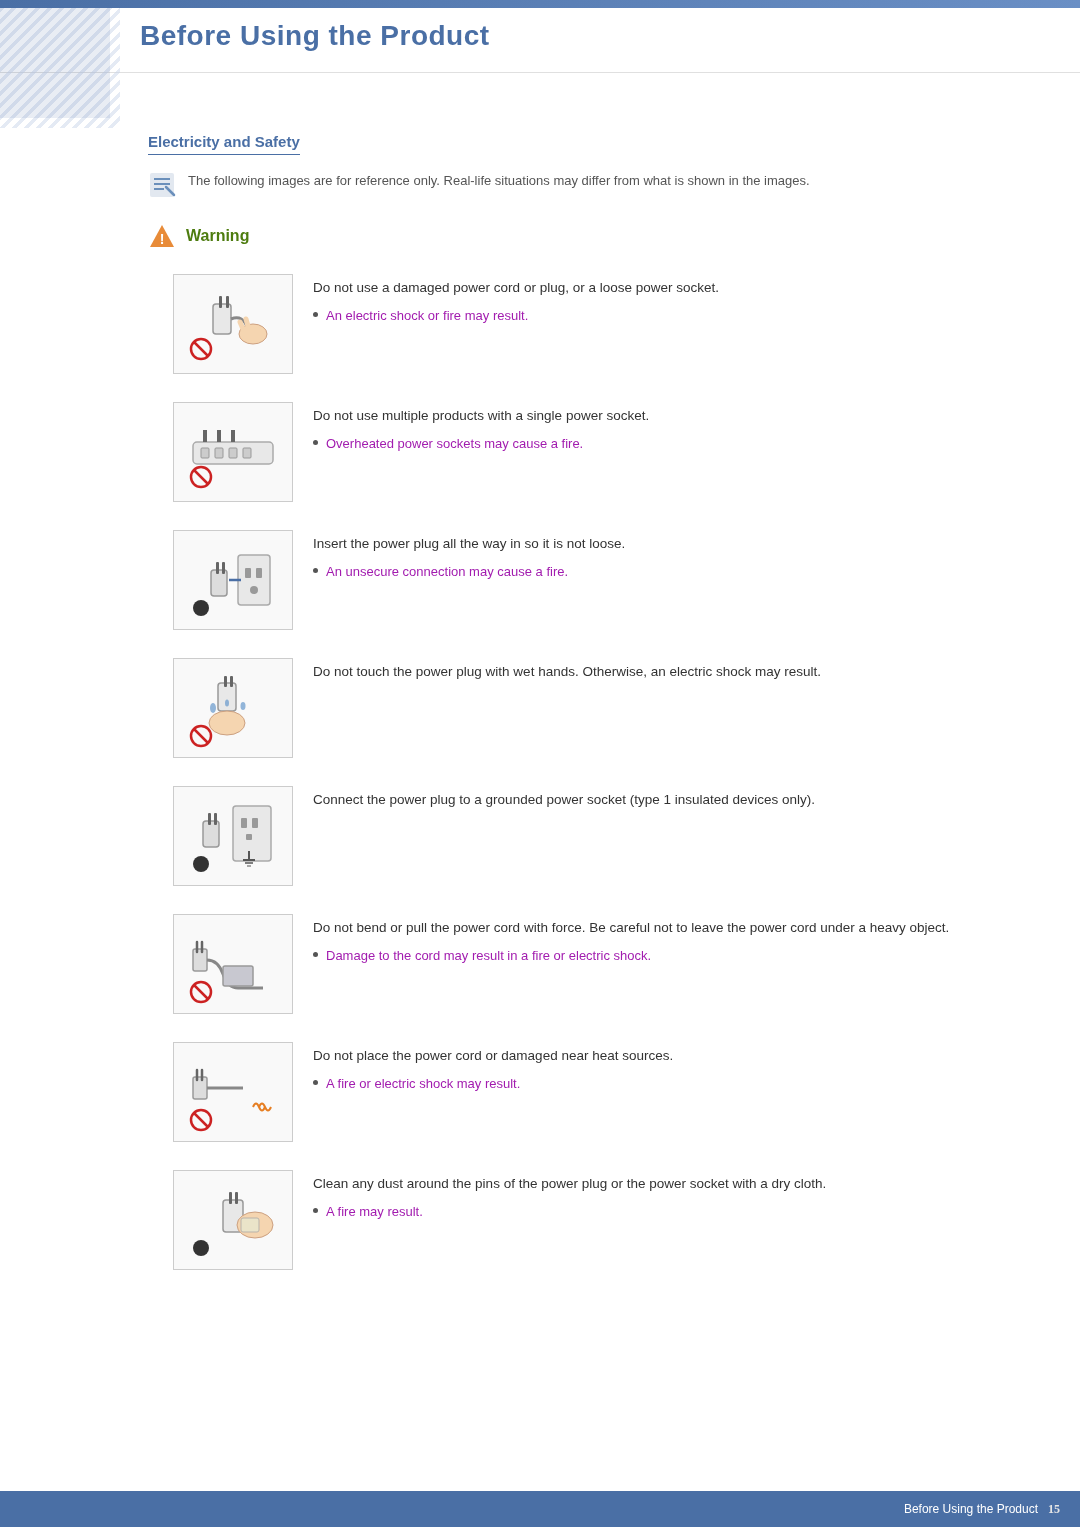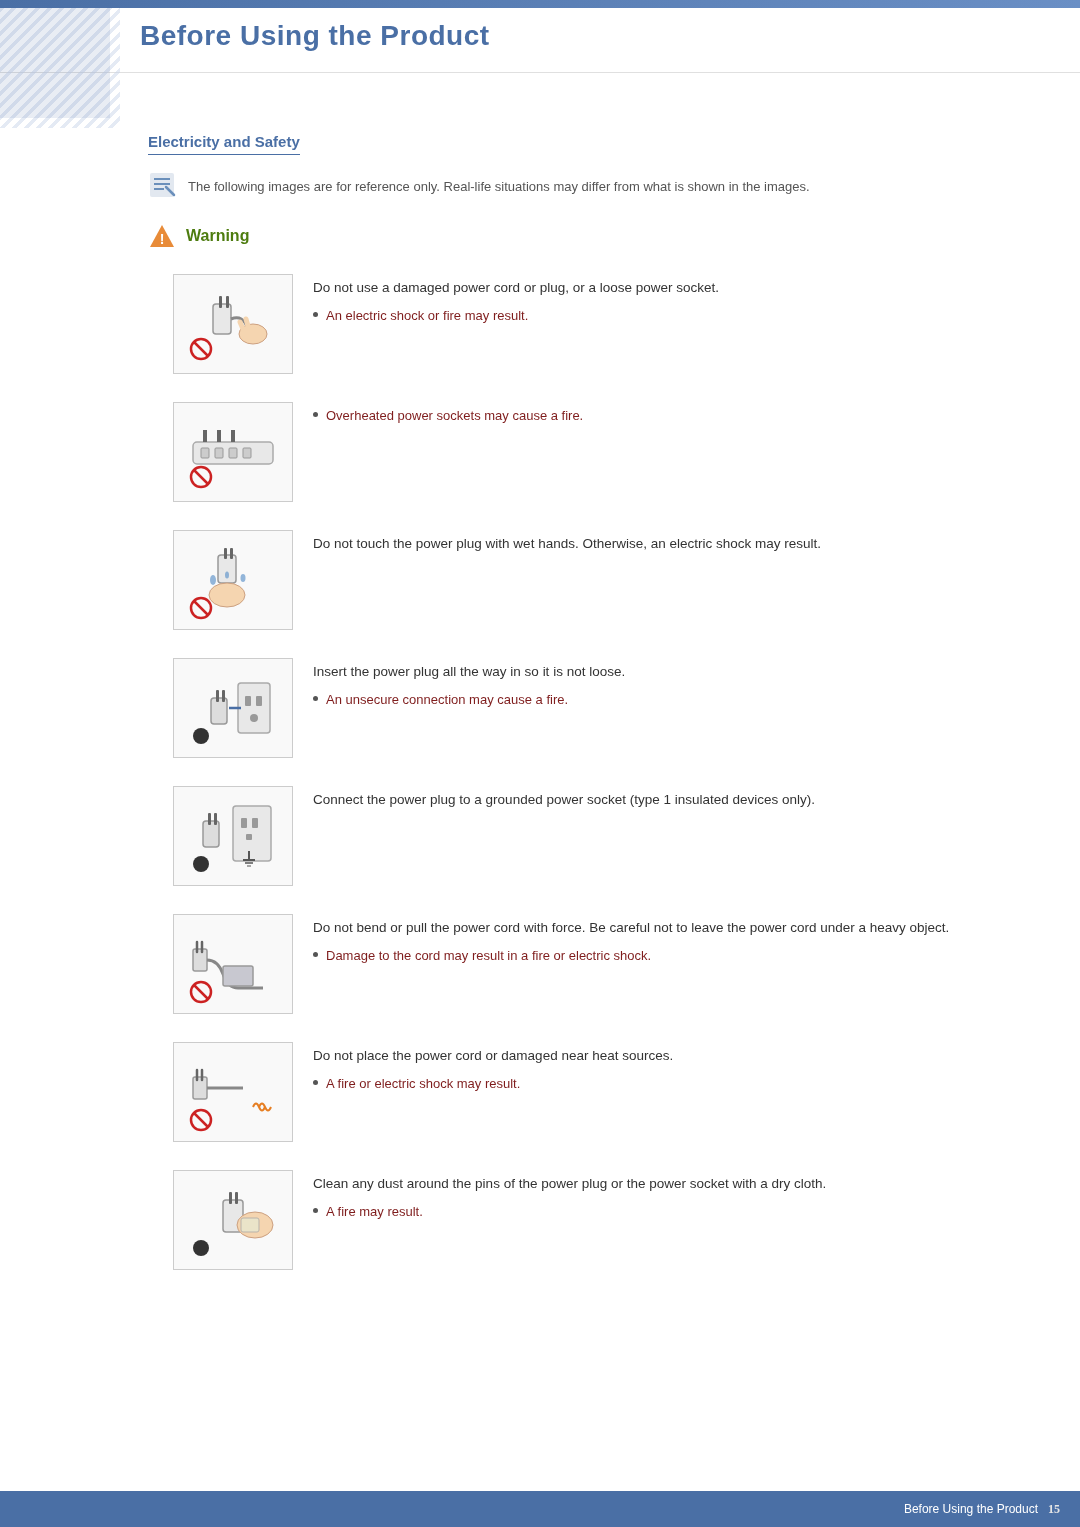--- a/index.html
+++ b/index.html
@@ -52,21 +52,21 @@
       margin-bottom: 16px;
       margin-top: 30px;
       border-bottom: 1px solid #4a6fa5;
       padding-bottom: 4px;
       display: inline-block;
     }
 
     
     .note-block {
       display: flex;
-      align-items: center;
+      align-items: flex-start;
       margin-bottom: 20px;
       gap: 12px;
     }
 
     .note-text {
       font-size: 13px;
       color: #555;
       line-height: 1.5;
     }
 
@@ -115,21 +115,21 @@
       color: #333;
       margin-bottom: 8px;
       line-height: 1.5;
     }
 
     .warning-bullet {
       display: flex;
       align-items: flex-start;
       gap: 8px;
       font-size: 13px;
-      color: #7f1d1d;
+      color: #a21caf;
       line-height: 1.5;
     }
 
     .bullet-dot {
       width: 5px;
       height: 5px;
       border-radius: 50%;
       background: #555;
       flex-shrink: 0;
       margin-top: 6px;
@@ -260,48 +260,25 @@
 
         <line x1="22" y1="30" x2="22" y2="18" stroke="#666" stroke-width="4"></line>
         <line x1="36" y1="30" x2="36" y2="18" stroke="#666" stroke-width="4"></line>
         <line x1="50" y1="30" x2="50" y2="18" stroke="#666" stroke-width="4"></line>
 
         <circle cx="18" cy="65" r="10" fill="none" stroke="#cc2222" stroke-width="2.5"></circle>
         <line x1="11" y1="58" x2="25" y2="72" stroke="#cc2222" stroke-width="2.5"></line>
       </svg>
     </div>
     <div class="warning-text-block">
+      <p class="warning-main-text">Do not use multiple products with a single power socket.</p>
       <div class="warning-bullet">
         <div class="bullet-dot"></div>
         <span>Overheated power sockets may cause a fire.</span>
       </div>
-    </div>
-  </div>
-
-  
-  <div class="warning-item">
-    <div class="warning-image">
-      <svg width="100" height="80" viewBox="0 0 100 80">
-
-        <rect x="35" y="15" width="18" height="28" rx="3" fill="#e8e8e8" stroke="#999" stroke-width="1.5"></rect>
-        <rect x="41" y="8" width="3" height="11" rx="1" fill="#666"></rect>
-        <rect x="47" y="8" width="3" height="11" rx="1" fill="#666"></rect>
-
-        <ellipse cx="44" cy="55" rx="18" ry="12" fill="#f5d5b0" stroke="#cca080" stroke-width="1"></ellipse>
-
-        <ellipse cx="30" cy="40" rx="3" ry="5" fill="#6699cc" opacity="0.7"></ellipse>
-        <ellipse cx="60" cy="38" rx="2.5" ry="4" fill="#6699cc" opacity="0.7"></ellipse>
-        <ellipse cx="44" cy="35" rx="2" ry="3.5" fill="#6699cc" opacity="0.7"></ellipse>
-
-        <circle cx="18" cy="68" r="10" fill="none" stroke="#cc2222" stroke-width="2.5"></circle>
-        <line x1="11" y1="61" x2="25" y2="75" stroke="#cc2222" stroke-width="2.5"></line>
-      </svg>
-    </div>
-    <div class="warning-text-block">
-      <p class="warning-main-text">Do not touch the power plug with wet hands. Otherwise, an electric shock may result.</p>
     </div>
   </div>
 
   
   <div class="warning-item">
     <div class="warning-image">
       <svg width="100" height="80" viewBox="0 0 100 80">
 
         <rect x="55" y="15" width="32" height="50" rx="3" fill="#e8e8e8" stroke="#aaa" stroke-width="1.5"></rect>
         <rect x="62" y="28" width="6" height="10" rx="1" fill="#999"></rect>
@@ -324,20 +301,44 @@
         <span>An unsecure connection may cause a fire.</span>
       </div>
     </div>
   </div>
 
   
   <div class="warning-item">
     <div class="warning-image">
       <svg width="100" height="80" viewBox="0 0 100 80">
 
+        <rect x="35" y="15" width="18" height="28" rx="3" fill="#e8e8e8" stroke="#999" stroke-width="1.5"></rect>
+        <rect x="41" y="8" width="3" height="11" rx="1" fill="#666"></rect>
+        <rect x="47" y="8" width="3" height="11" rx="1" fill="#666"></rect>
+
+        <ellipse cx="44" cy="55" rx="18" ry="12" fill="#f5d5b0" stroke="#cca080" stroke-width="1"></ellipse>
+
+        <ellipse cx="30" cy="40" rx="3" ry="5" fill="#6699cc" opacity="0.7"></ellipse>
+        <ellipse cx="60" cy="38" rx="2.5" ry="4" fill="#6699cc" opacity="0.7"></ellipse>
+        <ellipse cx="44" cy="35" rx="2" ry="3.5" fill="#6699cc" opacity="0.7"></ellipse>
+
+        <circle cx="18" cy="68" r="10" fill="none" stroke="#cc2222" stroke-width="2.5"></circle>
+        <line x1="11" y1="61" x2="25" y2="75" stroke="#cc2222" stroke-width="2.5"></line>
+      </svg>
+    </div>
+    <div class="warning-text-block">
+      <p class="warning-main-text">Do not touch the power plug with wet hands. Otherwise, an electric shock may result.</p>
+    </div>
+  </div>
+
+  
+  <div class="warning-item">
+    <div class="warning-image">
+      <svg width="100" height="80" viewBox="0 0 100 80">
+
         <rect x="50" y="10" width="38" height="55" rx="3" fill="#e8e8e8" stroke="#aaa" stroke-width="1.5"></rect>
         <rect x="58" y="22" width="6" height="10" rx="1" fill="#999"></rect>
         <rect x="69" y="22" width="6" height="10" rx="1" fill="#999"></rect>
         <rect x="63" y="38" width="6" height="6" rx="1" fill="#999"></rect>
 
         <line x1="66" y1="55" x2="66" y2="64" stroke="#555" stroke-width="2"></line>
         <line x1="60" y1="64" x2="72" y2="64" stroke="#555" stroke-width="2"></line>
         <line x1="62" y1="67" x2="70" y2="67" stroke="#555" stroke-width="1.5"></line>
         <line x1="64" y1="70" x2="68" y2="70" stroke="#555" stroke-width="1"></line>
 

